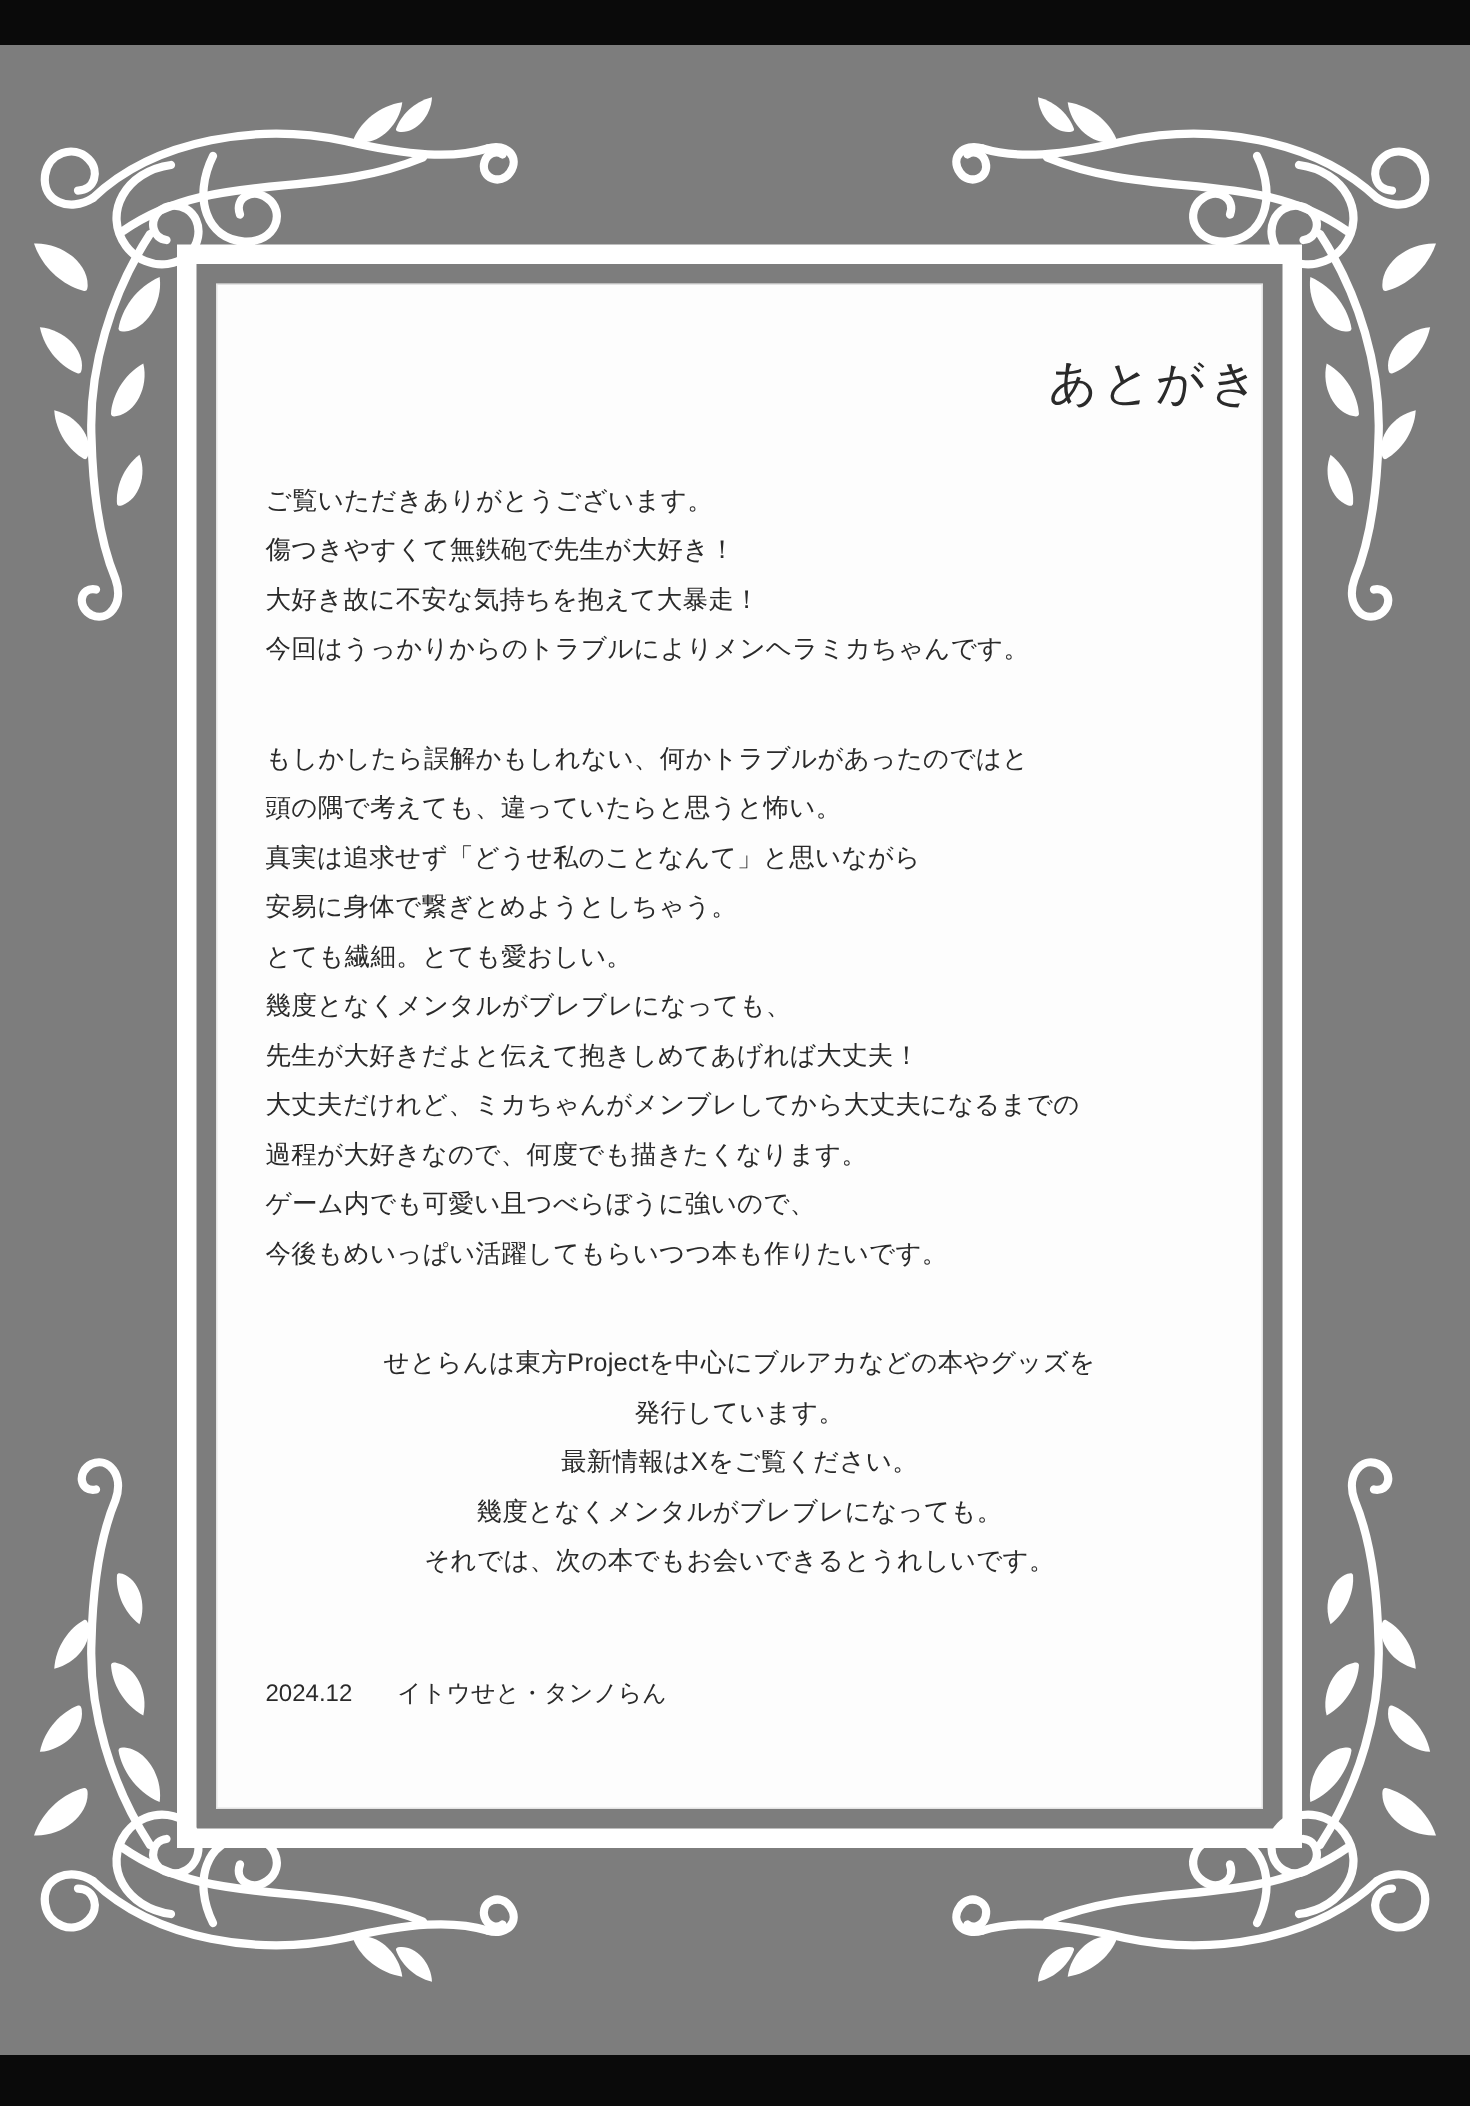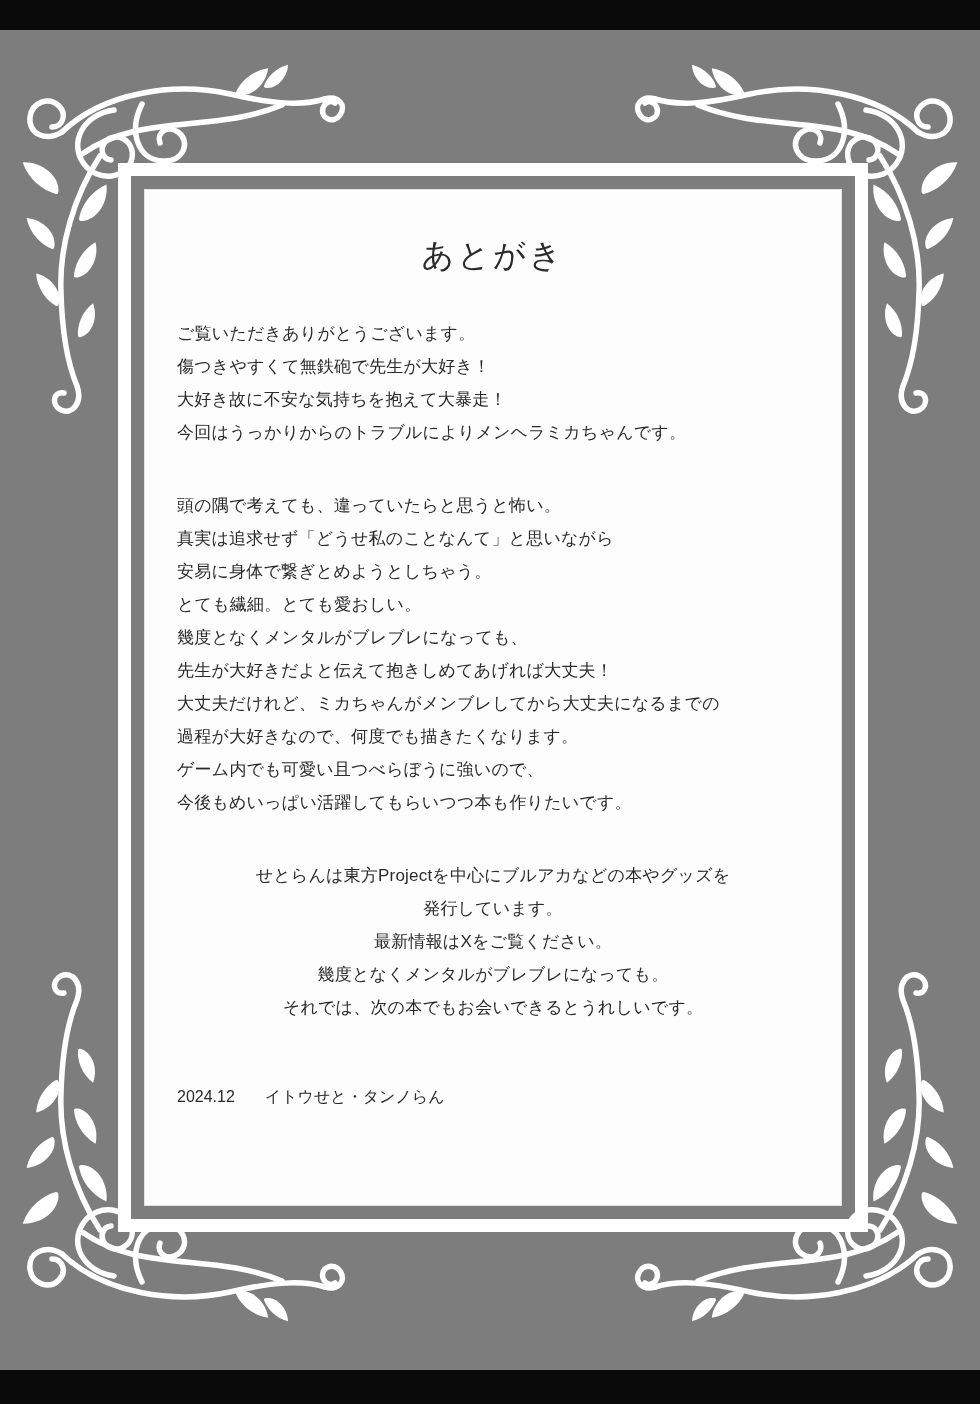--- a/index.html
+++ b/index.html
@@ -23,21 +23,21 @@
     box-sizing:border-box;
   }
   .panel{
     position:absolute;inset:13px;
     background:var(--panel,#fdfdfd);
     box-shadow:inset 0 0 0 1px rgba(0,0,0,0.10);
   }
 
   .title{
     margin:50px 0 0;
-    text-align:center;
+    text-align:right;
     font-size:32px;line-height:1;
     font-weight:500;
     color:var(--text,#2a2a2a);
     letter-spacing:3px;
   }
   .body{
     margin-top:46px;
     padding:0 33px;
     font-size:17px;line-height:33px;
     color:var(--text,#2a2a2a);
@@ -111,20 +111,21 @@
     <div class="panel">
       <h1 class="title">あとがき</h1>
       <div class="body">
           <div class="paragraph">
             <div class="text-line">ご覧いただきありがとうございます。</div>
             <div class="text-line">傷つきやすくて無鉄砲で先生が大好き！</div>
             <div class="text-line">大好き故に不安な気持ちを抱えて大暴走！</div>
             <div class="text-line">今回はうっかりからのトラブルによりメンヘラミカちゃんです。</div>
           </div>
           <div class="paragraph">
+            <div class="text-line">もしかしたら誤解かもしれない、何かトラブルがあったのではと</div>
             <div class="text-line">頭の隅で考えても、違っていたらと思うと怖い。</div>
             <div class="text-line">真実は追求せず「どうせ私のことなんて」と思いながら</div>
             <div class="text-line">安易に身体で繋ぎとめようとしちゃう。</div>
             <div class="text-line">とても繊細。とても愛おしい。</div>
             <div class="text-line">幾度となくメンタルがブレブレになっても、</div>
             <div class="text-line">先生が大好きだよと伝えて抱きしめてあげれば大丈夫！</div>
             <div class="text-line">大丈夫だけれど、ミカちゃんがメンブレしてから大丈夫になるまでの</div>
             <div class="text-line">過程が大好きなので、何度でも描きたくなります。</div>
             <div class="text-line">ゲーム内でも可愛い且つべらぼうに強いので、</div>
             <div class="text-line">今後もめいっぱい活躍してもらいつつ本も作りたいです。</div>

